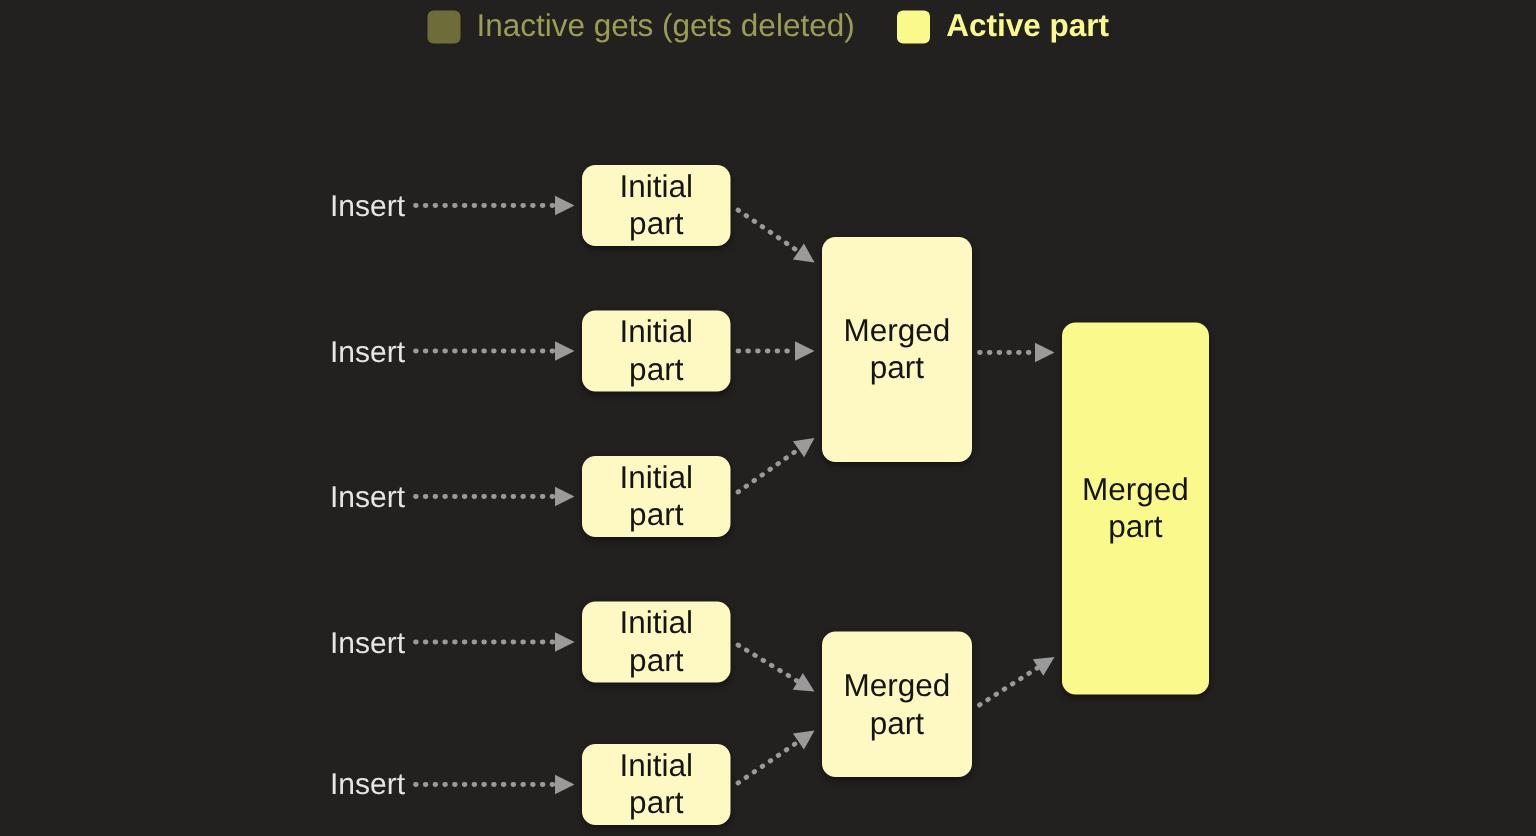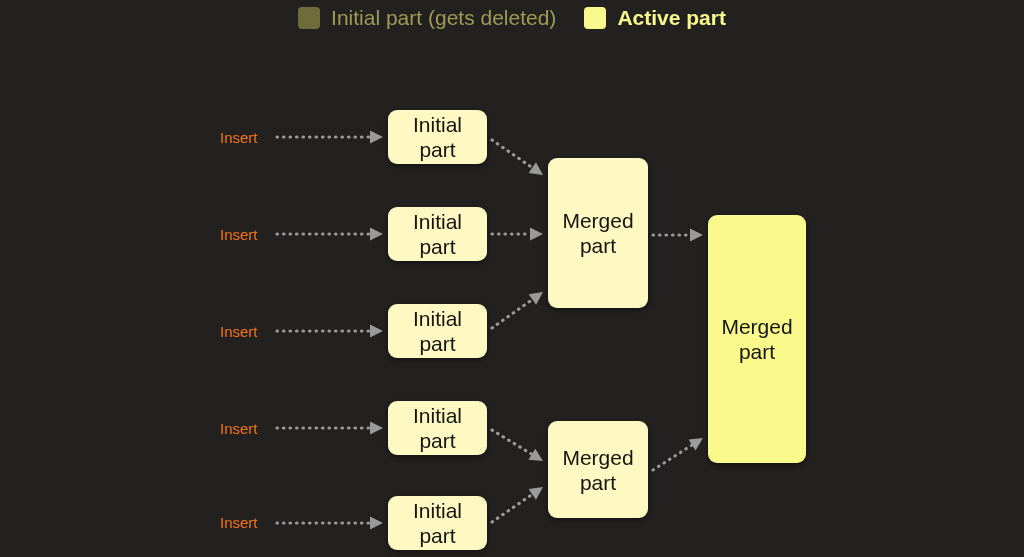--- a/index.html
+++ b/index.html
@@ -68,22 +68,22 @@
     line-height: 25px;
     box-shadow: 0 2px 5px rgba(0,0,0,0.45);
     white-space: pre-line;
   }
   .node.inactive { background: #fef9c3; }
   .node.active   { background: #fafa8c; }
 
   
   .insert-label {
     position: absolute;
-    color: #f97316;
-    font-size: 15px;
+    color: #e5e5e5;
+    font-size: 20px;
     line-height: 24px;
     white-space: nowrap;
   }
 
   
   #arrows {
     position: absolute;
     left: 0; top: 0;
     width: 1024px;
     height: 557px;
@@ -91,21 +91,21 @@
   }
 </style>
 </head>
 <body>
 
 <div id="stage">
 
   <div class="legend">
     <div class="legend-item">
       <span class="legend-swatch inactive"></span>
-      <span class="legend-label inactive">Initial part (gets deleted)</span>
+      <span class="legend-label inactive">Inactive gets (gets deleted)</span>
     </div>
     <div class="legend-item">
       <span class="legend-swatch active"></span>
       <span class="legend-label active">Active part</span>
     </div>
   </div>
 
   <svg id="arrows" viewBox="0 0 1024 557" xmlns="http://www.w3.org/2000/svg">
       <g>
         <line x1="277" y1="137" x2="370" y2="137" stroke="#9a9a9a" stroke-width="3.2" stroke-linecap="round" stroke-dasharray="0.5 6"></line>

